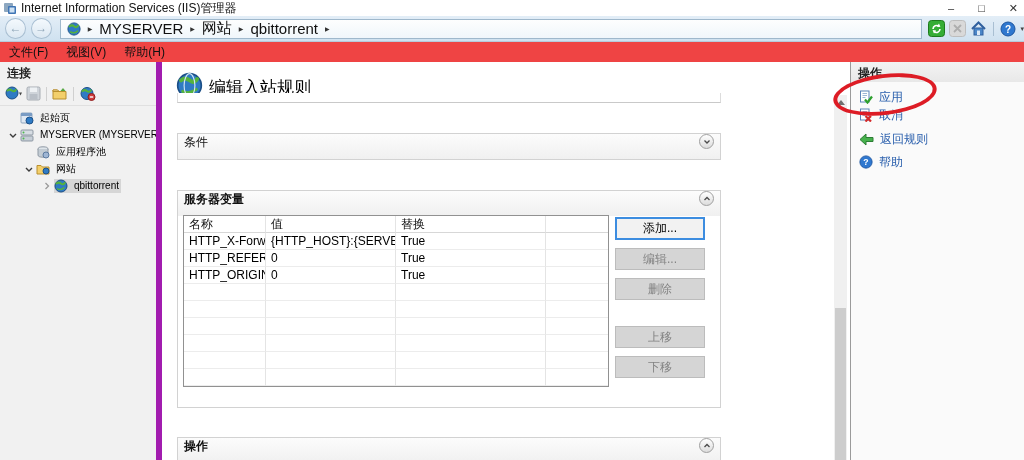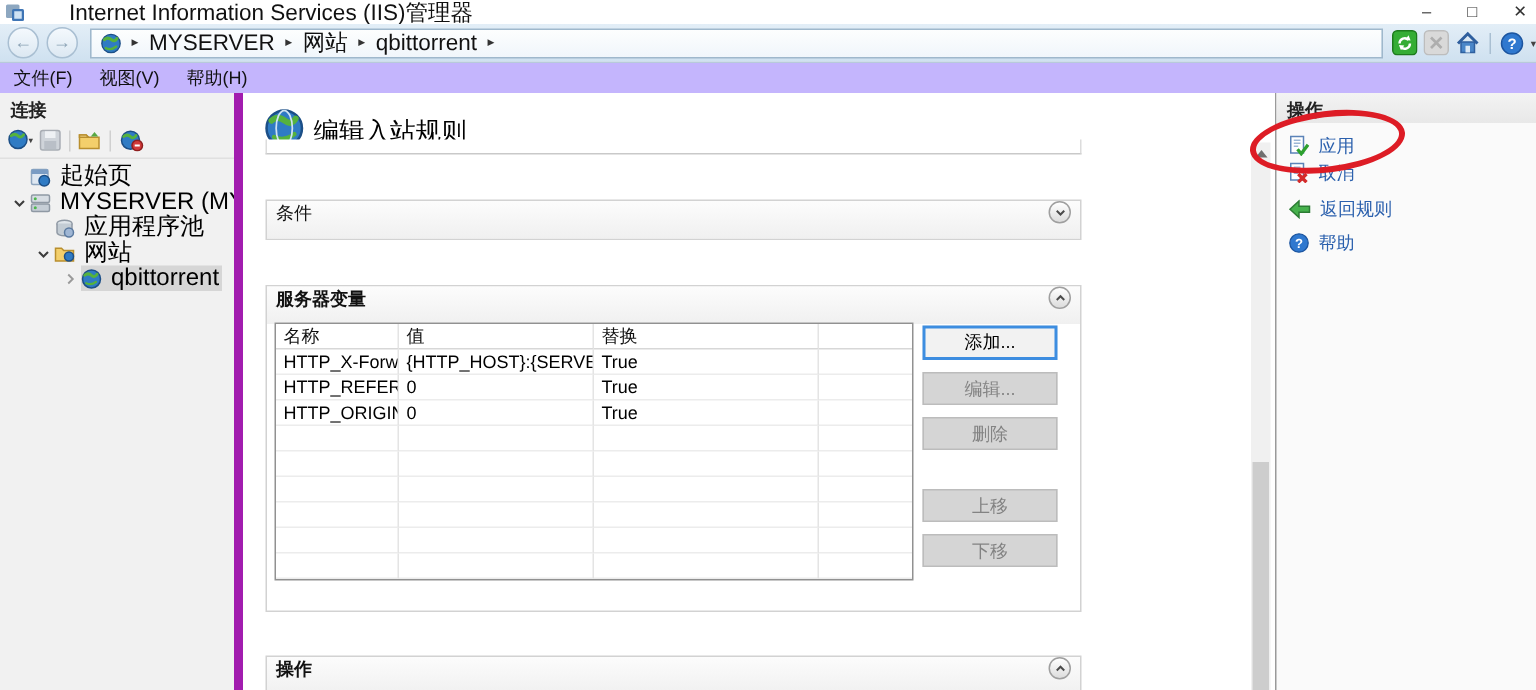--- a/index.html
+++ b/index.html
@@ -3,54 +3,54 @@
 <meta charset="utf-8">
 <style>
   * { margin:0; padding:0; box-sizing:border-box; }
   html,body { width:1024px; height:460px; overflow:hidden; }
   body { font-family:"Liberation Sans","DejaVu Sans",sans-serif; font-size:12px; color:#000; background:#fff; }
   .window { position:relative; width:1024px; height:460px; background:#fff; overflow:hidden; }
 
   
   .titlebar { position:absolute; left:0; top:0; width:1024px; height:16px; background:#fff; display:flex; align-items:center; padding-left:4px; }
   .titlebar .app-icon { width:12px; height:12px; margin-right:5px; }
-  .titlebar .title { font-size:15px; color:#111;margin-left:25px; }
+  .titlebar .title { font-size:12px; color:#111; }
   .win-controls { position:absolute; right:6px; top:0; height:16px; display:flex; gap:24px; align-items:center; color:#333; font-size:11px; }
   .win-controls span { cursor:default; line-height:16px; }
 
   
   .addressbar { position:absolute; left:0; top:16px; width:1024px; height:26px;
     background:linear-gradient(#e3eef7,#cfe1f0); border-bottom:1px solid #b7cadb; display:flex; align-items:center; }
   .nav-btn { width:21px; height:21px; border-radius:50%; border:1px solid #a9bfd2;
     background:linear-gradient(#f4f9fd,#dce8f2); color:#8da4b6; font-size:12px; text-align:center; line-height:19px; margin-left:5px; }
   .crumb-box { margin-left:8px; width:870px; height:20px; background:linear-gradient(#fdfefe,#f0f6fb);
     border:1px solid #9fb8cc; display:flex; align-items:center; padding:0 6px; }
   .crumb-box .sep { font-size:6px; color:#333; margin:0 7px; }
   .crumb { font-size:15px; color:#111; }
   .addr-icons { display:flex; align-items:center; margin-left:6px; gap:4px; }
   .addr-divider { width:1px; height:14px; background:#a9bfd2; margin:0 2px; }
   .caret { font-size:7px; color:#444; }
 
   
-  .menubar { position:absolute; left:0; top:42px; width:1024px; height:20px; background:#c4b5fd; display:flex; align-items:center; }
+  .menubar { position:absolute; left:0; top:42px; width:1024px; height:20px; background:#ef4444; display:flex; align-items:center; }
   .menu-item { padding:0 9px; font-size:12px; color:#111; height:20px; line-height:20px; }
 
   
   .bodyarea { position:absolute; left:0; top:62px; width:1024px; height:398px; }
 
   
   .left-panel { position:absolute; left:0; top:0; width:162px; height:398px; background:#f1f1f1; border-right:6px solid #a21caf; }
   .left-header { height:20px; padding:3px 7px 0; font-weight:bold; font-size:12px; color:#222; }
   .left-toolbar { height:24px; display:flex; align-items:center; padding-left:5px; gap:3px; border-bottom:1px solid #e0e0e0; }
   .tb-sep { width:1px; height:14px; background:#d0d0d0; margin:0 2px; }
   .tree { padding-top:3px; }
   .tree-row { height:17px; display:flex; align-items:center; white-space:nowrap; overflow:hidden; }
   .tree-row .arrow { width:14px; flex:0 0 14px; display:flex; justify-content:center; }
   .tree-row .ticon { width:15px; flex:0 0 15px; margin-right:3px; display:flex; }
-  .tree-row .tlabel { font-size:16px; padding:1px 2px; }
+  .tree-row .tlabel { font-size:10px; padding:1px 2px; }
   .indent1 { padding-left:6px; }
   .indent2 { padding-left:22px; }
   .indent3 { padding-left:40px; }
   .tree-row.selected .sel-wrap { background:#d6d6d6; }
   .sel-wrap { display:flex; align-items:center; }
 
   
   .main-panel { position:absolute; left:163px; top:0; width:686px; height:398px; background:#fff; }
   .main-title { position:absolute; left:46px; top:14px; font-size:17px; color:#000; }
   .main-title-icon { position:absolute; left:13px; top:10px; }

